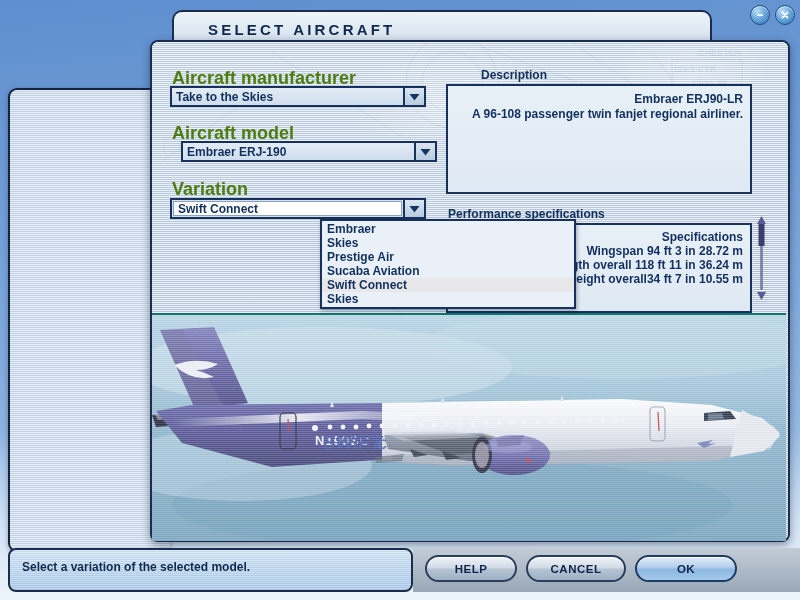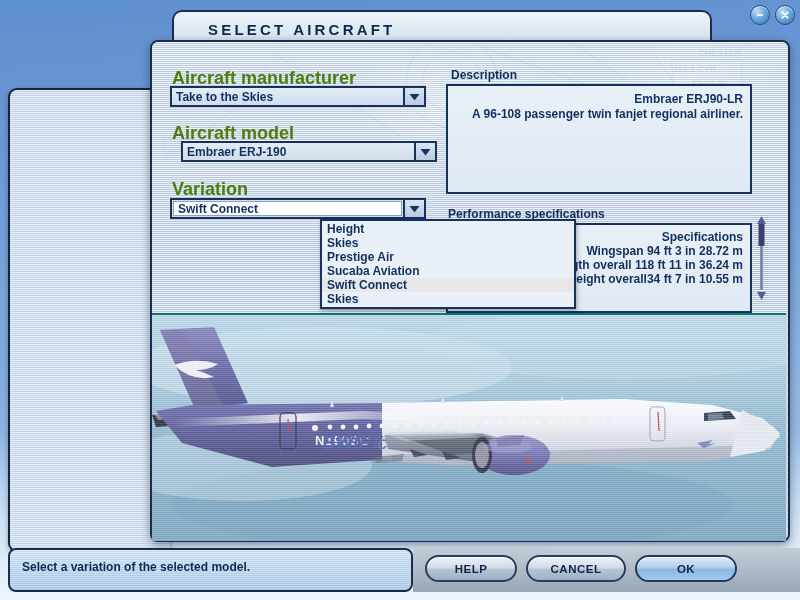--- a/index.html
+++ b/index.html
@@ -191,21 +191,21 @@
   </div>
   <div class="combo focused" style="left:20px;top:188px;width:256px;">
     <div class="val">Swift Connect</div>
     <div class="arrow">
       <svg width="11" height="8" viewBox="0 0 11 8">
         <path d="M0.5 1 L10.5 1 L5.5 7.4 Z" fill="#123566"></path>
       </svg>
     </div>
   </div>
 
-  <div class="gtext" style="left:280px;top:58px;padding-left:21px;">
+  <div class="gtext" style="left:310px;top:58px;padding-left:21px;">
     <span class="ul">D</span><span>escription</span>
   </div>
   <div class="gbox" style="left:296px;top:74px;width:306px;height:110px;">
     <div style="padding:6px 7px;font-size:12px;font-weight:bold;color:#12305e;line-height:15px;">
       <div>Embraer ERJ90-LR</div>
       <div>A 96-108 passenger twin fanjet regional airliner.</div>
     </div>
   </div>
 
   <div class="gtext" style="left:298px;top:197px;">
@@ -349,21 +349,21 @@
       <path d="M288 88 L291 82 L293 88 Z" fill="#dfe3ea"></path>
       <path d="M408 86 L410 80 L412 86 Z" fill="#dfe3ea"></path>
       <path d="M178 92 L180 86 L182 92 Z" fill="#dfe3ea"></path>
 
       <path d="M545 128 l16 -3 l-5 4 l8 -1 l-12 5 z" fill="#5d6fae" opacity=".8"></path>
     </svg>
     <div class="scan" style="opacity:.35"></div>
   </div>
 
   <div id="droplist">
-    <div class="dopt">Height</div>
+    <div class="dopt">Embraer</div>
     <div class="dopt">Skies</div>
     <div class="dopt">Prestige Air</div>
     <div class="dopt">Sucaba Aviation</div>
     <div class="dopt sel">Swift Connect</div>
     <div class="dopt">Skies</div>
   </div>
 </div>
 
 <div id="spec-scroll">
   <div class="track"></div>

